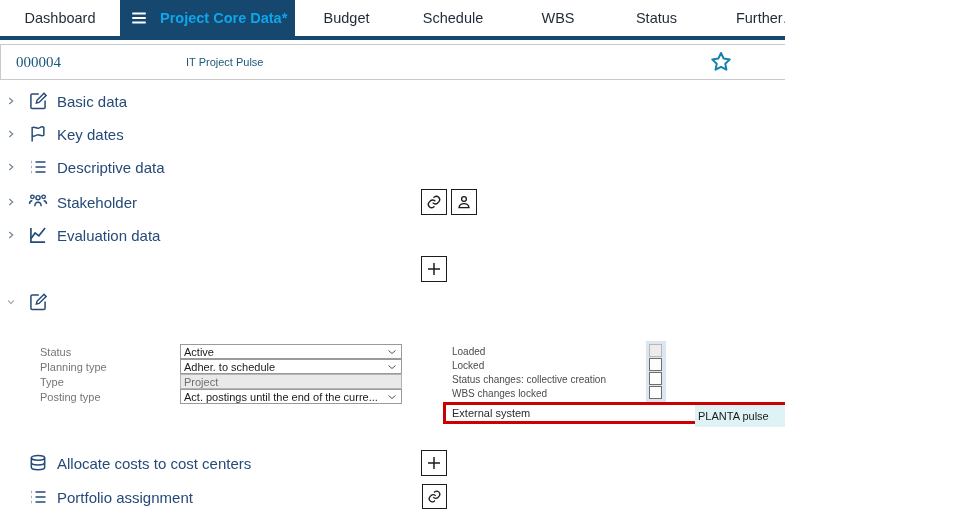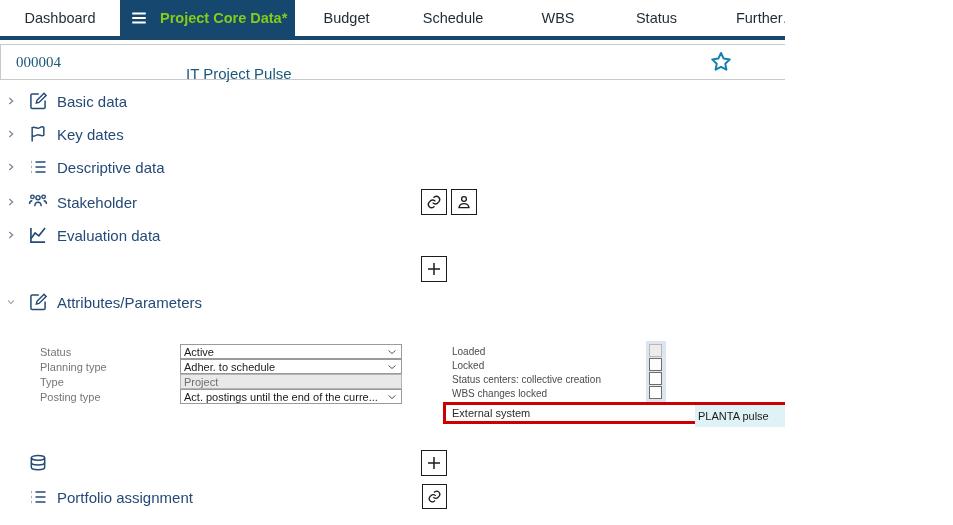--- a/index.html
+++ b/index.html
@@ -3,30 +3,30 @@
 <meta charset="utf-8">
 <style>
   html,body{margin:0;padding:0;background:#fff;}
   #screen{position:relative;width:785px;height:525px;background:#fff;overflow:hidden;
           font-family:"Liberation Sans", sans-serif;}
 
   
   .tabbar{position:absolute;top:0;left:0;width:953px;height:36px;display:flex;background:#fff;}
   .tab{display:flex;align-items:center;justify-content:center;height:36px;
        font-size:14.5px;color:#1e2b38;cursor:default;white-space:nowrap;}
-  .tab.active{background:#15476F;color:#84cc16;font-weight:600;justify-content:flex-start;
+  .tab.active{background:#15476F;color:#0ea5e9;font-weight:600;justify-content:flex-start;
               padding:0 10px;box-sizing:border-box;gap:12px;}
   .tab-underline{position:absolute;top:36px;left:0;width:953px;height:4px;background:#15476F;}
   .hamburger svg,.closex svg{display:block;}
 
   
   .rec-header{position:absolute;top:44px;left:0;width:939px;height:34px;
               border:1px solid #c9c9c9;background:#fff;}
   .rec-id{position:absolute;left:15px;top:0;line-height:34px;font-size:15px;color:#1a587c;font-family:Liberation Serif, serif;}
-  .rec-name{position:absolute;left:185px;top:0;line-height:34px;font-size:15px;color:#1a587c;margin-top:12px;}
+  .rec-name{position:absolute;left:185px;top:0;line-height:34px;font-size:11px;color:#1a587c;}
   .star-wrap{position:absolute;left:708px;top:5px;width:24px;height:24px;color:#1581AD;}
   .hdr-btn{position:absolute;top:4px;width:25px;height:25px;border:1.6px solid #1c1c1c;
            background:#fff;display:flex;align-items:center;justify-content:center;
            box-sizing:border-box;color:#1c1c1c;}
   .hdr-btn.x{left:871px;}
   .hdr-btn.pen{left:900px;}
 
   
   .section-row{position:absolute;left:4px;height:24px;display:flex;align-items:center;color:#254A78;}
   .chev{width:14px;height:16px;display:flex;align-items:center;justify-content:center;
@@ -234,21 +234,20 @@
         <svg width="12" height="10" viewBox="0 0 24 24" fill="none" stroke="currentColor" stroke-width="3">
           <path d="M5 8l7 8 7-8"></path>
         </svg>
       </span>
     <span class="sicon">
         <svg width="20" height="20" viewBox="0 0 24 24" fill="none" stroke="currentColor" stroke-width="1.8">
           <path d="M20.5 11.5v8a1.5 1.5 0 0 1-1.5 1.5H5a1.5 1.5 0 0 1-1.5-1.5V5A1.5 1.5 0 0 1 5 3.5h8"></path>
           <path d="M10 14.5l.8-3.3 8.4-8.4 2.5 2.5-8.4 8.4z"></path>
         </svg>
       </span>
-    <span class="slabel">Attributes/Parameters</span>
   </div>
 
   <span class="flabel" style="left:40px;top:346px">Status</span>
   <span class="flabel" style="left:40px;top:361px">Planning type</span>
   <span class="flabel" style="left:40px;top:376px">Type</span>
   <span class="flabel" style="left:40px;top:391px">Posting type</span>
 
   <div class="field" style="top:344px">
     <span class="val">Active</span>
     <span class="dd"><svg width="12" height="12" viewBox="0 0 24 24" fill="none" stroke="currentColor" stroke-width="2">
@@ -266,21 +265,21 @@
   </div>
   <div class="field" style="top:389px">
     <span class="val">Act. postings until the end of the curre...</span>
     <span class="dd"><svg width="12" height="12" viewBox="0 0 24 24" fill="none" stroke="currentColor" stroke-width="2">
           <path d="M5 9l7 6 7-6"></path>
         </svg></span>
   </div>
 
   <span class="rlabel" style="left:452px;top:346px">Loaded</span>
   <span class="rlabel" style="left:452px;top:360px">Locked</span>
-  <span class="rlabel" style="left:452px;top:374px">Status centers: collective creation</span>
+  <span class="rlabel" style="left:452px;top:374px">Status changes: collective creation</span>
   <span class="rlabel" style="left:452px;top:388px">WBS changes locked</span>
 
   <div class="cb-strip"></div>
   <span class="cbx disabled" style="top:344px"></span>
   <span class="cbx" style="top:358px"></span>
   <span class="cbx" style="top:372px"></span>
   <span class="cbx" style="top:386px"></span>
 
   <div class="scrollbar">
     <span class="tri-up"></span>
@@ -299,20 +298,21 @@
 
   <div class="section-row" style="top:451px">
     <span class="chev"></span>
     <span class="sicon">
         <svg width="20" height="20" viewBox="0 0 24 24" fill="none" stroke="currentColor" stroke-width="1.8">
           <ellipse cx="12" cy="5.8" rx="8" ry="2.9"></ellipse>
           <path d="M4 5.8v5.7c0 1.6 3.6 2.9 8 2.9s8-1.3 8-2.9V5.8"></path>
           <path d="M4 11.5v5.7c0 1.6 3.6 2.9 8 2.9s8-1.3 8-2.9v-5.7"></path>
         </svg>
       </span>
+    <span class="slabel">Allocate costs to cost centers</span>
   </div>
   <span class="btn-box" style="left:421px;top:450px">
     <svg width="18" height="18" viewBox="0 0 24 24" fill="none" stroke="currentColor" stroke-width="2">
         <path d="M12 4v16M4 12h16"></path>
       </svg>
   </span>
 
   <div class="section-row" style="top:485px">
     <span class="chev"></span>
     <span class="sicon">

